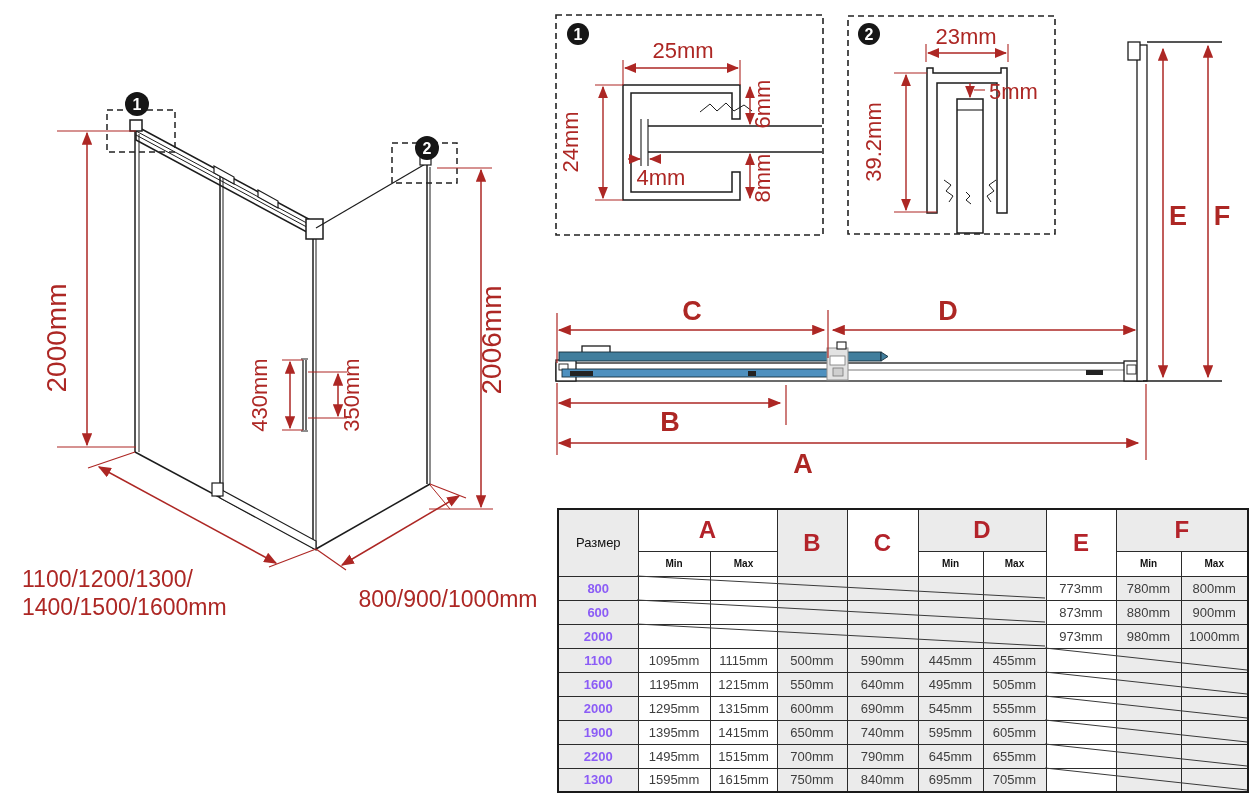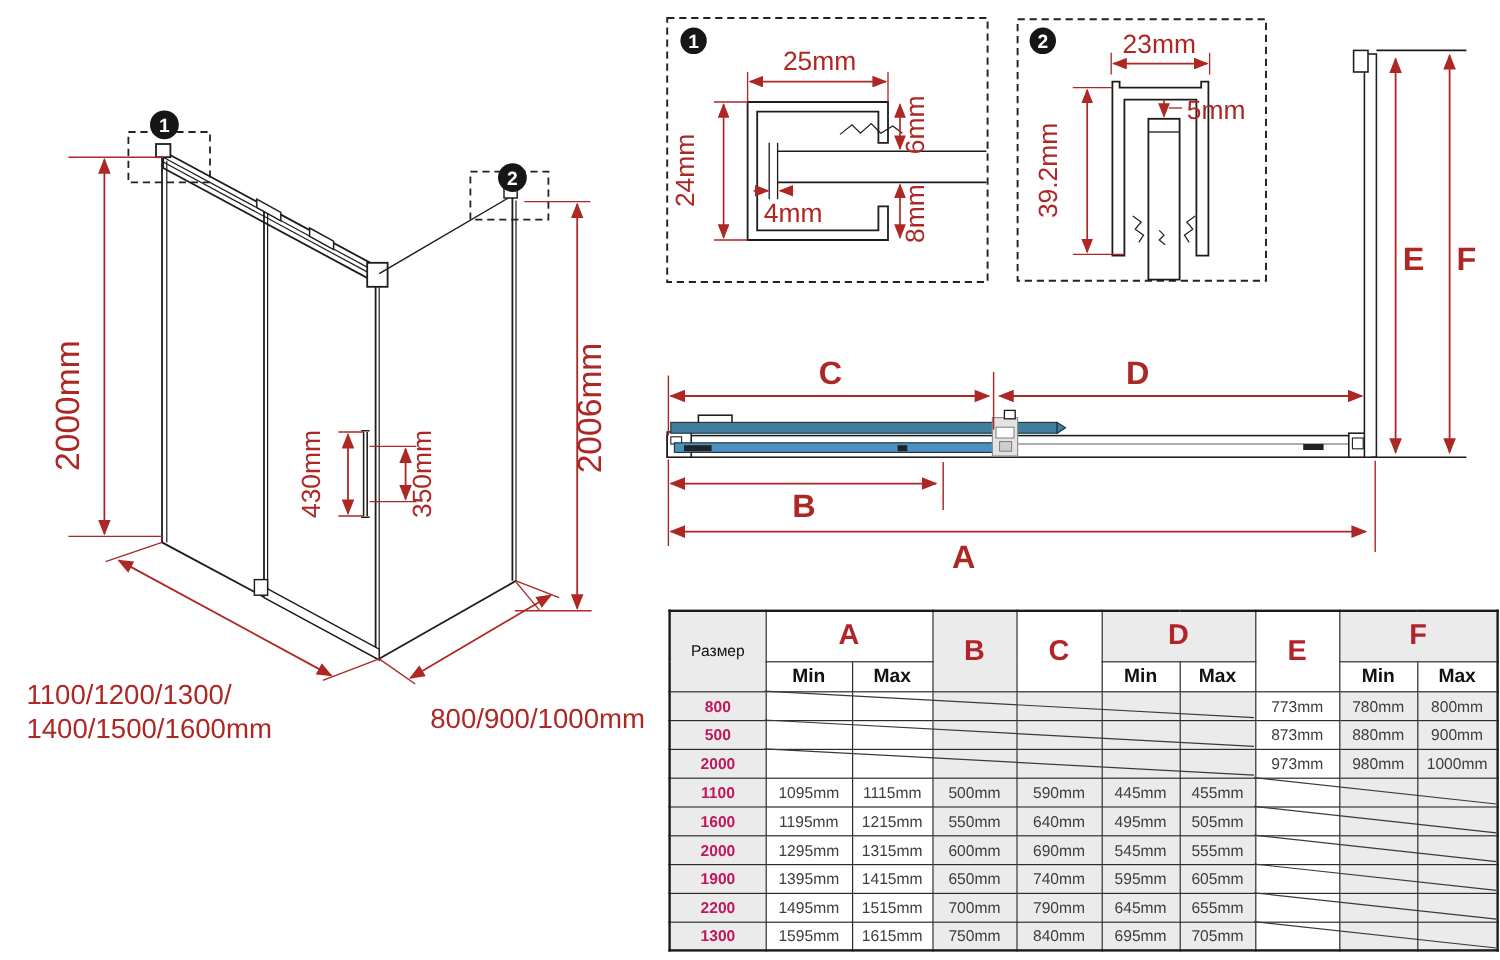--- a/index.html
+++ b/index.html
@@ -9,22 +9,22 @@
   #drawing{position:absolute;left:0;top:0;z-index:2;pointer-events:none;}
   
   #table-wrap{position:absolute;left:557px;top:508px;z-index:1;}
   table.dim{border-collapse:collapse;table-layout:fixed;width:690px;border:2px solid #1a1a1a;}
   table.dim th,table.dim td{border:1px solid #2b2b2b;padding:0;text-align:center;
        vertical-align:middle;overflow:hidden;}
   tr.hrow1{height:42px;} tr.hrow2{height:25px;} tr.drow{height:24px;}
   .g{background:#ebebeb;} .w{background:#ffffff;}
   th.letter{color:#b3232a;font-size:24px;font-weight:bold;}
   th.sizehead{font-size:13px;font-weight:normal;color:#111;margin-top:48px;}
-  th.minmax{font-size:16px;font-weight:bold;color:#111;}
-  th.rowlabel{font-size:13px;font-weight:bold;color:#be185d;}
+  th.minmax{font-size:10px;font-weight:bold;color:#111;}
+  th.rowlabel{font-size:13px;font-weight:bold;color:#8b5cf6;}
   td.val{font-size:13px;color:#3d3d3d;font-weight:normal;}
   text{font-family:"Liberation Sans",sans-serif;}
   .redtxt{fill:#ad2724;}
   .dimlabel{font-size:22px;}
   .sidelabel{font-size:28px;}
   .botlabel{font-size:23px;}
   .bigletter{font-size:27px;font-weight:bold;}
   .marknum{fill:#fff;font-size:16px;font-weight:bold;}
 </style>
 </head>
@@ -69,21 +69,21 @@
           <td class="val w"></td>
           <td class="val g"></td>
           <td class="val g"></td>
           <td class="val g"></td>
           <td class="val g"></td>
     <td class="val w">773mm</td>
     <td class="val g">780mm</td>
     <td class="val g">800mm</td>
   </tr>
   <tr class="drow">
-    <th class="rowlabel g">500</th>
+    <th class="rowlabel g">600</th>
     <td class="val w"></td>
           <td class="val w"></td>
           <td class="val g"></td>
           <td class="val g"></td>
           <td class="val g"></td>
           <td class="val g"></td>
     <td class="val w">873mm</td>
     <td class="val g">880mm</td>
     <td class="val g">900mm</td>
   </tr>

